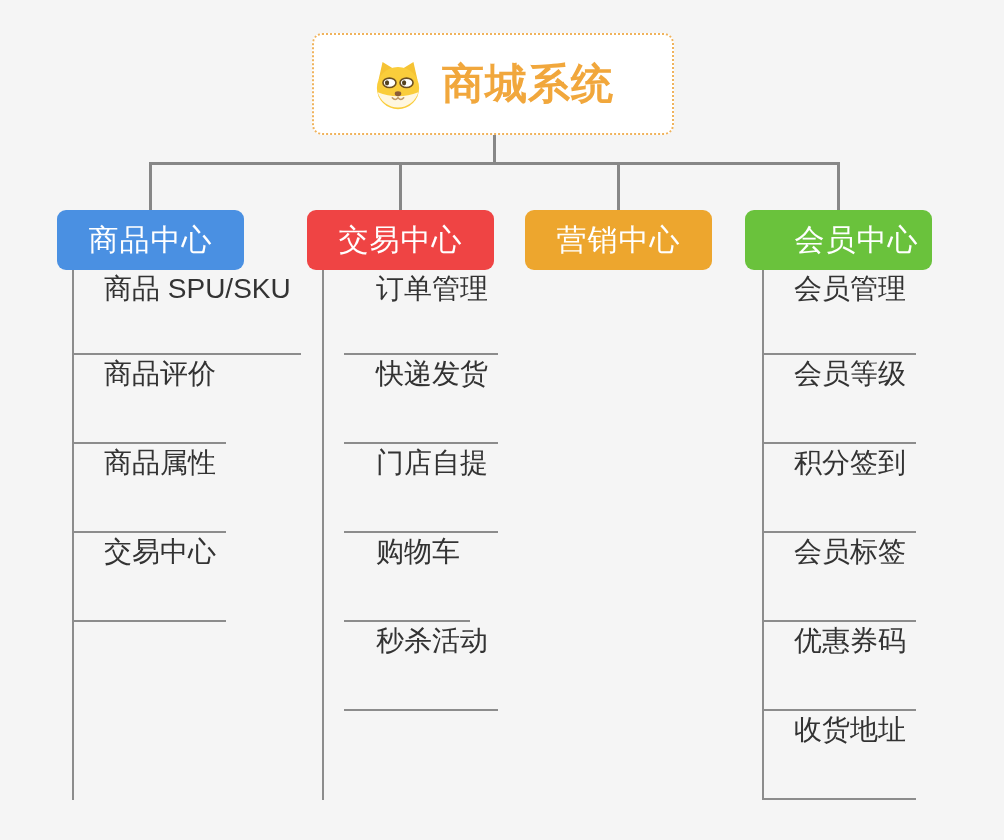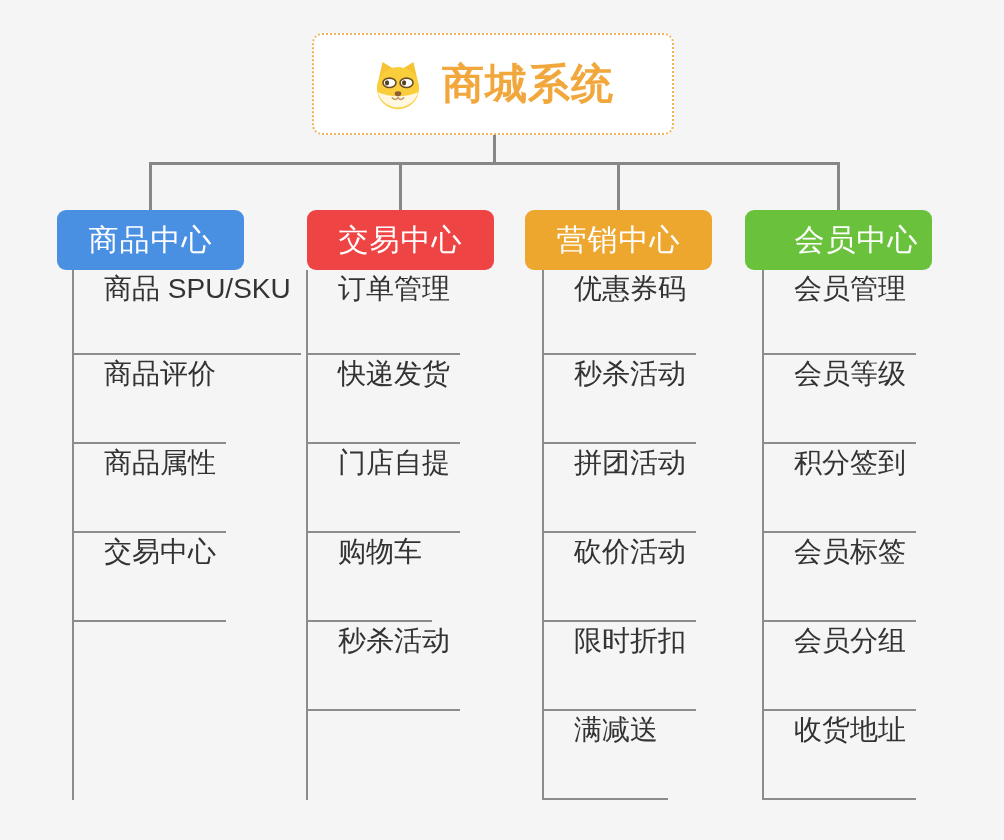--- a/index.html
+++ b/index.html
@@ -120,73 +120,53 @@
         <span class="leaf-label">商品评价</span>
       </div>
     <div class="leaf">
         <span class="leaf-label">商品属性</span>
       </div>
     <div class="leaf">
         <span class="leaf-label">交易中心</span>
       </div>
   </div>
 
-  <div class="column" style="left:306px;">
+  <div class="column" style="left:322px;padding-left:22px;">
     <div class="leaf">
         <span class="leaf-label">订单管理</span>
       </div>
     <div class="leaf">
         <span class="leaf-label">快递发货</span>
       </div>
     <div class="leaf">
         <span class="leaf-label">门店自提</span>
       </div>
     <div class="leaf">
         <span class="leaf-label">购物车</span>
       </div>
     <div class="leaf">
         <span class="leaf-label">秒杀活动</span>
       </div>
   </div>
 
-  <div class="column" style="left:542px;">
-    <div class="leaf">
-        <span class="leaf-label">优惠券码</span>
-      </div>
-    <div class="leaf">
-        <span class="leaf-label">秒杀活动</span>
-      </div>
-    <div class="leaf">
-        <span class="leaf-label">拼团活动</span>
-      </div>
-    <div class="leaf">
-        <span class="leaf-label">砍价活动</span>
-      </div>
-    <div class="leaf">
-        <span class="leaf-label">限时折扣</span>
-      </div>
-    <div class="leaf">
-        <span class="leaf-label">满减送</span>
-      </div>
-  </div>
 
   <div class="column" style="left:762px;">
     <div class="leaf">
         <span class="leaf-label">会员管理</span>
       </div>
     <div class="leaf">
         <span class="leaf-label">会员等级</span>
       </div>
     <div class="leaf">
         <span class="leaf-label">积分签到</span>
       </div>
     <div class="leaf">
         <span class="leaf-label">会员标签</span>
       </div>
     <div class="leaf">
-        <span class="leaf-label">会员分组</span>
+        <span class="leaf-label">优惠券码</span>
       </div>
     <div class="leaf">
         <span class="leaf-label">收货地址</span>
       </div>
   </div>
 
 </div>
 
 </body></html>

